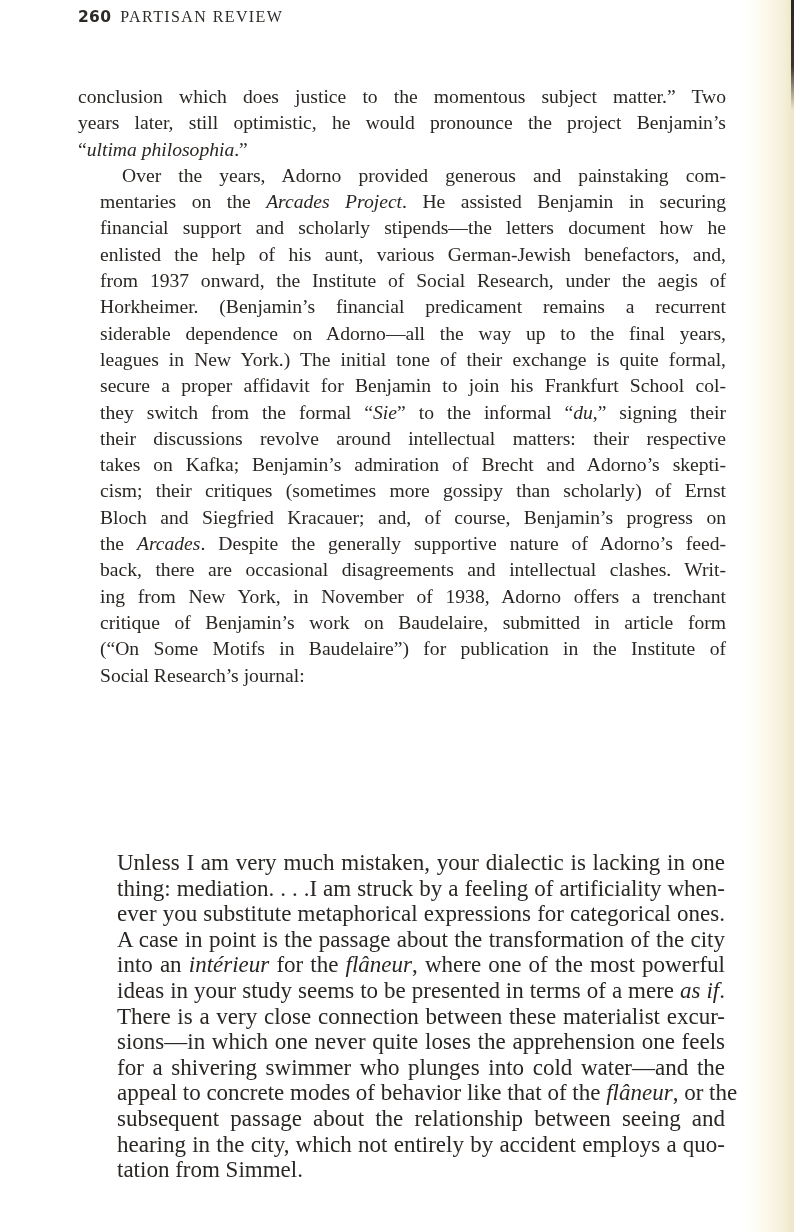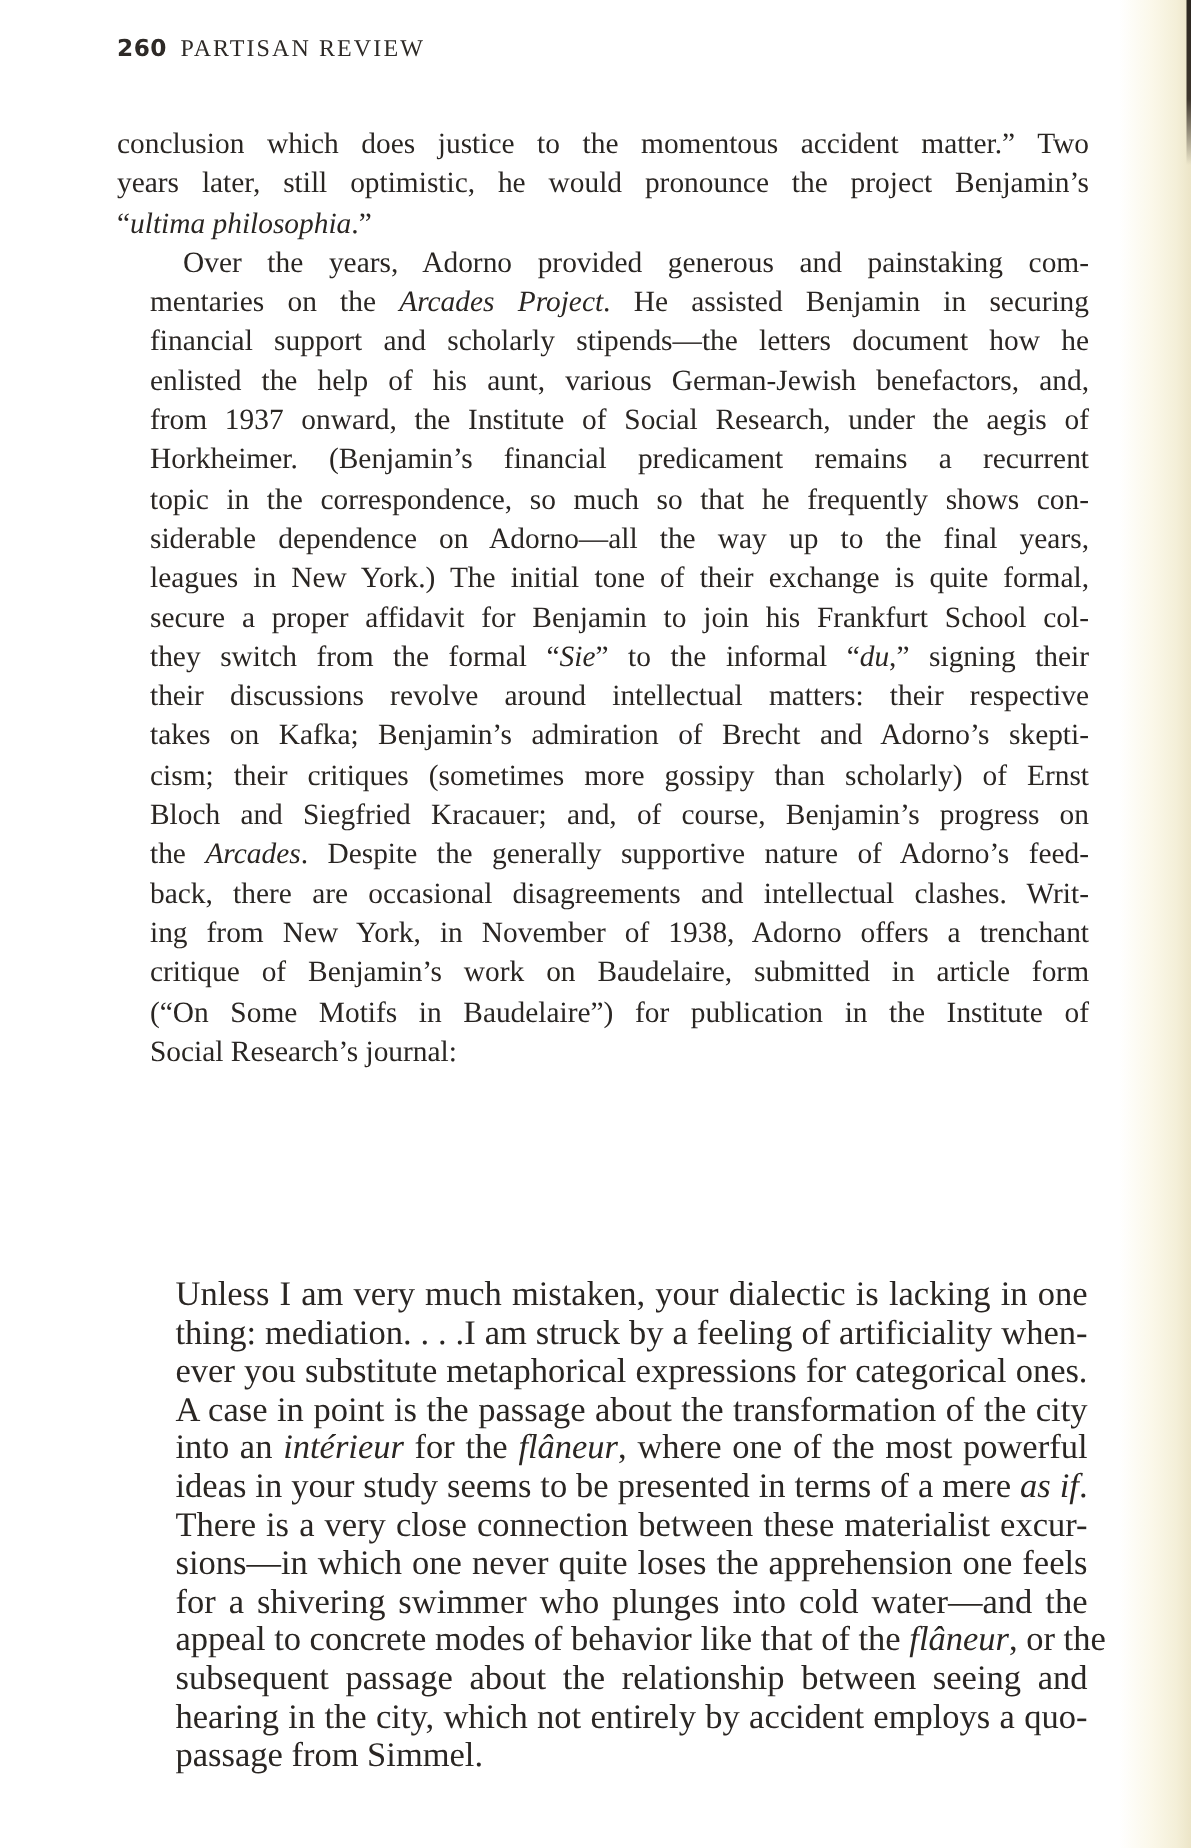--- a/index.html
+++ b/index.html
@@ -19,21 +19,21 @@
       background: linear-gradient(to right, rgba(255,255,255,0) 0%, #fbf8ea 45%, #f4efd8 80%, #ece5c8 100%);
     }
     .page-edge-shadow {
       position: absolute;
       top: 0; right: 0;
       width: 3px; height: 110px;
       background: linear-gradient(to bottom, #2b2620 0%, #3d352c 60%, rgba(60,52,44,0) 100%);
     }
     .running-head {
       position: absolute;
-      top: 22px;
+      top: 7px;
       left: 78px;
       font-size: 16.5px;
       letter-spacing: 0.6px;
       color: #2e2a27;
       white-space: nowrap;
       text-align: center;
     }
     .running-head .page-num {
       font-family: "DejaVu Sans", "Liberation Sans", sans-serif;
       font-weight: bold;
@@ -73,32 +73,31 @@
 
 <div class="page-edge"></div>
 <div class="page-edge-shadow"></div>
 
 <header class="running-head">
   <span class="page-num">260</span><span class="journal">PARTISAN REVIEW</span>
 </header>
 
 <article class="body-text">
   <p>
-    <span class="line">conclusion which does justice to the momentous accident matter.” Two</span>
+    <span class="line">conclusion which does justice to the momentous subject matter.” Two</span>
     <span class="line">years later, still optimistic, he would pronounce the project Benjamin’s</span>
     <span class="line last"><span>“</span><i>ultima philosophia</i><span>.”</span></span>
   </p>
   <p class="indent">
     <span class="line" style="padding-left:22px">Over the years, Adorno provided generous and painstaking com-</span>
     <span class="line"><span>mentaries on the </span><i>Arcades Project</i><span>. He assisted Benjamin in securing</span></span>
     <span class="line">financial support and scholarly stipends—the letters document how he</span>
     <span class="line">enlisted the help of his aunt, various German-Jewish benefactors, and,</span>
     <span class="line">from 1937 onward, the Institute of Social Research, under the aegis of</span>
     <span class="line">Horkheimer. (Benjamin’s financial predicament remains a recurrent</span>
-    <span class="line">topic in the correspondence, so much so that he frequently shows con-</span>
     <span class="line">siderable dependence on Adorno—all the way up to the final years,</span>
     <span class="line">leagues in New York.) The initial tone of their exchange is quite formal,</span>
     <span class="line">secure a proper affidavit for Benjamin to join his Frankfurt School col-</span>
     <span class="line"><span>they switch from the formal “</span><i>Sie</i><span>” to the informal “</span><i>du</i><span>,” signing their</span></span>
     <span class="line">their discussions revolve around intellectual matters: their respective</span>
     <span class="line">takes on Kafka; Benjamin’s admiration of Brecht and Adorno’s skepti-</span>
     <span class="line">cism; their critiques (sometimes more gossipy than scholarly) of Ernst</span>
     <span class="line">Bloch and Siegfried Kracauer; and, of course, Benjamin’s progress on</span>
     <span class="line"><span>the </span><i>Arcades</i><span>. Despite the generally supportive nature of Adorno’s feed-</span></span>
     <span class="line">back, there are occasional disagreements and intellectual clashes. Writ-</span>
@@ -115,14 +114,14 @@
   <span class="line">ever you substitute metaphorical expressions for categorical ones.</span>
   <span class="line">A case in point is the passage about the transformation of the city</span>
   <span class="line"><span>into an </span><i>intérieur</i><span> for the </span><i>flâneur</i><span>, where one of the most powerful</span></span>
   <span class="line"><span>ideas in your study seems to be presented in terms of a mere </span><i>as if</i><span>.</span></span>
   <span class="line">There is a very close connection between these materialist excur-</span>
   <span class="line">sions—in which one never quite loses the apprehension one feels</span>
   <span class="line">for a shivering swimmer who plunges into cold water—and the</span>
   <span class="line"><span>appeal to concrete modes of behavior like that of the </span><i>flâneur</i><span>, or the</span></span>
   <span class="line">subsequent passage about the relationship between seeing and</span>
   <span class="line">hearing in the city, which not entirely by accident employs a quo-</span>
-  <span class="line last">passage from Simmel.</span>
+  <span class="line last">tation from Simmel.</span>
 </blockquote>
 
 </body></html>

